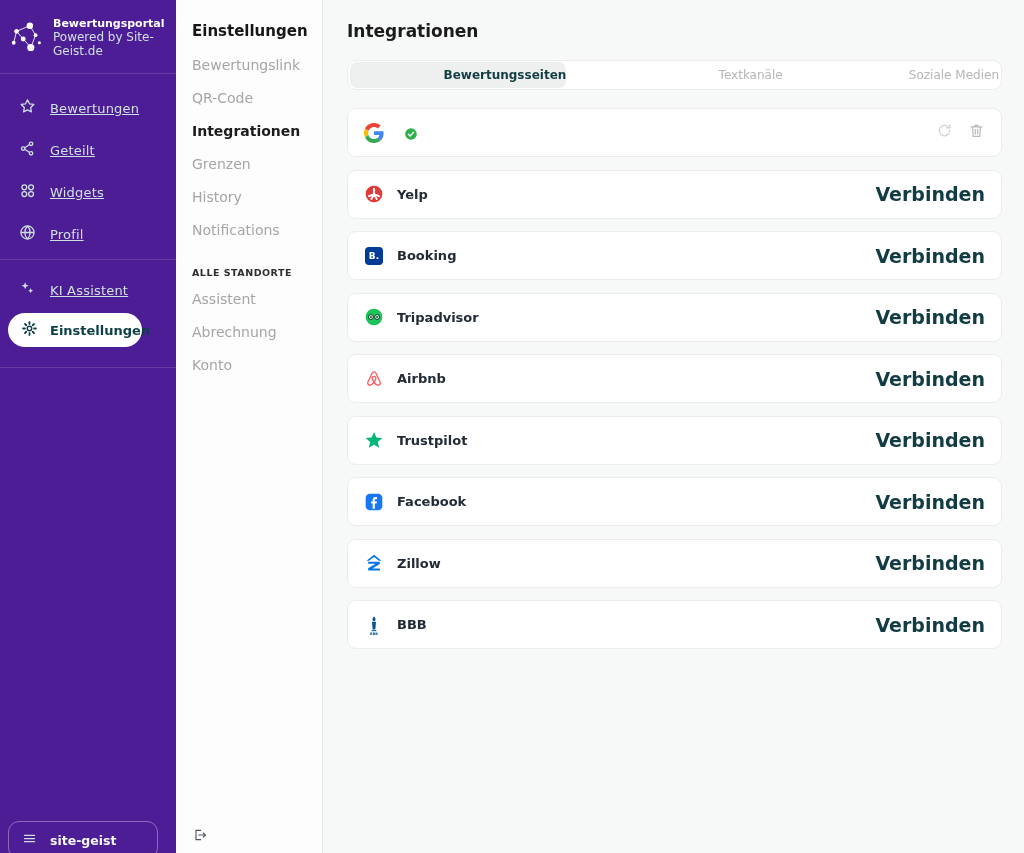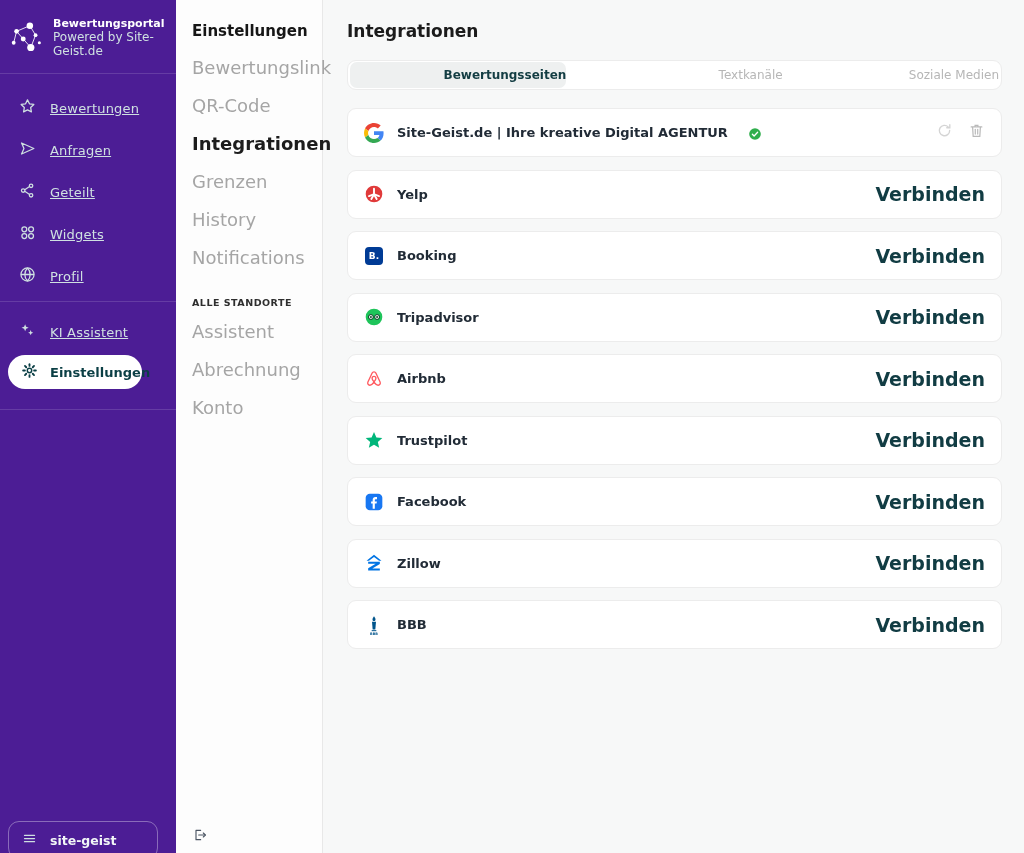--- a/index.html
+++ b/index.html
@@ -30,21 +30,21 @@
     border:1px solid rgba(255,255,255,.35); border-radius:11px; padding:9px 13px;
     display:flex; gap:13px; align-items:center; font-size:12.5px; font-weight:bold;
     color:#f2f7f7; cursor:pointer; background:transparent; }
   .workspace-btn svg { width:15px; height:15px; }
   
   .settings-nav { width:147px; flex-shrink:0; background:#fdfdfd;
     border-right:1px solid #e8e8e8; padding:22px 14px 12px 16px; position:relative; }
   .sn-title { font-size:15px; font-weight:bold; color:#161616; margin-bottom:17px; }
   .sn-label { font-size:9.5px; font-weight:bold; color:#2e2e2e; letter-spacing:.5px;
     line-height:1.6; margin-bottom:11px; }
-  .sn-item { font-size:18px; color:#a5a5a5; margin-bottom:17px; cursor:pointer; }
+  .sn-item { font-size:14px; color:#a5a5a5; margin-bottom:17px; cursor:pointer; }
   .sn-item.active { color:#1c1c1c; font-weight:bold; }
   .sn-gap { height:10px; }
   .logout-btn { position:absolute; bottom:6px; left:16px; cursor:pointer; }
   .logout-btn svg { width:16px; height:16px; }
   
   .main { flex:1; padding:21px 22px 0 24px; background:#f7f8f8; }
   .main-title { font-size:17px; font-weight:bold; color:#1b1b1b; margin-bottom:19px; }
   .tabs { background:#fff; border:1px solid #ececec; border-radius:9px; display:flex;
     height:30px; align-items:center; padding:0 2px; margin-bottom:18px; }
   .tab { flex:1; text-align:right; font-size:12px; color:#b6b6b6; height:26px;
@@ -99,26 +99,20 @@
   <hr class="side-div">
 
   <div class="nav">
     <div class="nav-item">
       <span><svg viewBox="0 0 24 24" fill="none" stroke="#cfe0e1" stroke-width="1.6" stroke-linejoin="round">
             <path d="M12 3.6l2.47 5.02 5.53.8-4 3.9.94 5.5L12 16.2 7.06 18.8 8 13.3l-4-3.9 5.53-.8z"></path>
           </svg></span>
       <span>Bewertungen</span>
     </div>
     <div class="nav-item">
-      <span><svg viewBox="0 0 24 24" fill="none" stroke="#cfe0e1" stroke-width="1.6" stroke-linejoin="round">
-            <path d="M4.5 5L20 12 4.5 19l3-7-3-7z"></path>
-          </svg></span>
-      <span>Anfragen</span>
-    </div>
-    <div class="nav-item">
       <span><svg viewBox="0 0 24 24" fill="none" stroke="#cfe0e1" stroke-width="1.6">
             <circle cx="6.5" cy="12" r="2.2"></circle>
             <circle cx="16.5" cy="6" r="2.2"></circle>
             <circle cx="16.5" cy="18" r="2.2"></circle>
             <line x1="8.5" y1="11" x2="14.6" y2="7"></line>
             <line x1="8.5" y1="13" x2="14.6" y2="17"></line>
           </svg></span>
       <span>Geteilt</span>
     </div>
     <div class="nav-item">
@@ -214,21 +208,20 @@
   <div class="card">
     <div class="card-left">
       <span class="brandicon">
         <svg viewBox="0 0 48 48">
             <path fill="#EA4335" d="M24 9.5c3.54 0 6.71 1.22 9.21 3.6l6.85-6.85C35.9 2.38 30.47 0 24 0 14.62 0 6.51 5.38 2.56 13.22l7.98 6.19C12.43 13.72 17.74 9.5 24 9.5z"></path>
             <path fill="#4285F4" d="M46.98 24.55c0-1.57-.15-3.09-.38-4.55H24v9.02h12.94c-.58 2.96-2.26 5.48-4.78 7.18l7.73 6c4.51-4.18 7.09-10.36 7.09-17.65z"></path>
             <path fill="#FBBC05" d="M10.53 28.59c-.48-1.45-.76-2.99-.76-4.59s.27-3.14.76-4.59l-7.98-6.19C.92 16.46 0 20.12 0 24c0 3.88.92 7.54 2.56 10.78l7.97-6.19z"></path>
             <path fill="#34A853" d="M24 48c6.48 0 11.93-2.13 15.89-5.81l-7.73-6c-2.15 1.45-4.92 2.3-8.16 2.3-6.26 0-11.57-4.22-13.47-9.91l-7.98 6.19C6.51 42.62 14.62 48 24 48z"></path>
           </svg>
       </span>
-      <span class="card-name">Site-Geist.de | Ihre kreative Digital AGENTUR</span>
       <span class="badge">
         <svg viewBox="0 0 24 24">
             <circle cx="12" cy="12" r="10" fill="#2fae4c"></circle>
             <path d="M7.5 12.5l3 3 6-6.5" stroke="#fff" stroke-width="2.2" fill="none" stroke-linecap="round" stroke-linejoin="round"></path>
           </svg>
       </span>
     </div>
     <div class="card-actions">
       <span><svg viewBox="0 0 24 24" fill="none" stroke="#d4d4d4" stroke-width="1.9" stroke-linecap="round">
             <path d="M19.3 12a7.3 7.3 0 1 1-2.1-5.1"></path>

